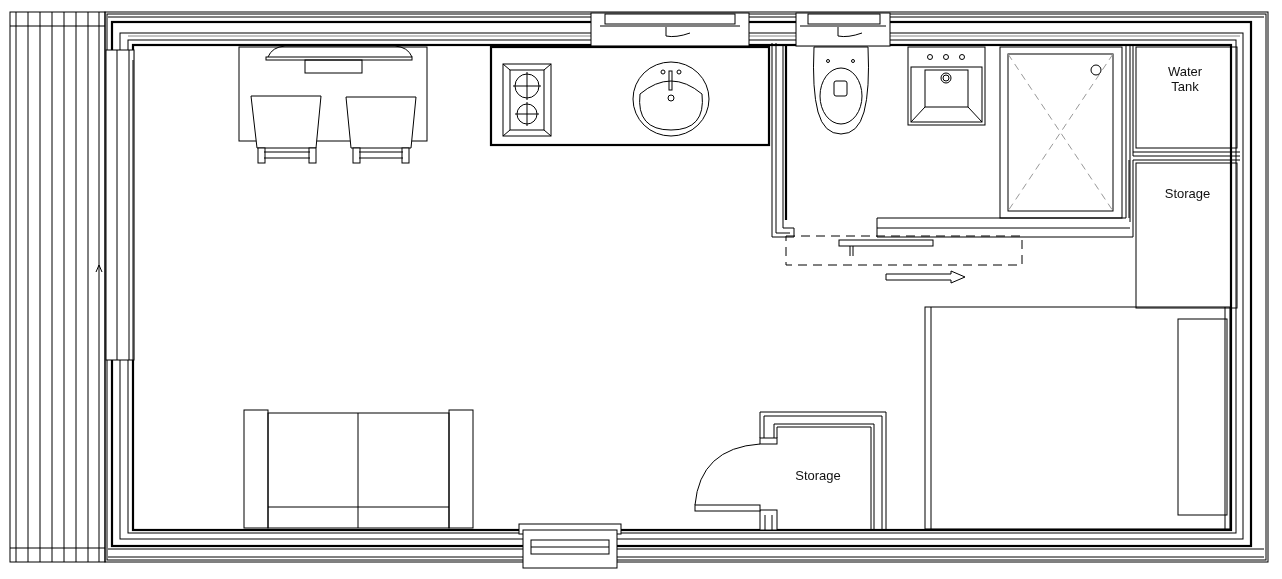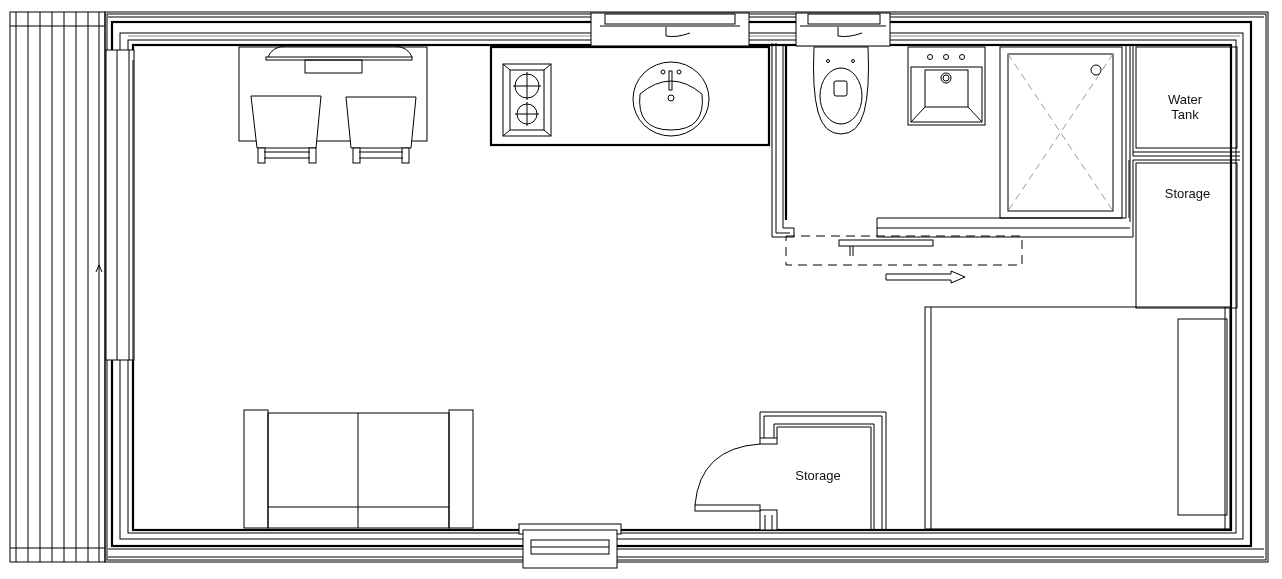--- a/index.html
+++ b/index.html
@@ -201,16 +201,16 @@
   </g>
 
   <g>
     <rect class="s" x="1136" y="47" width="101" height="101"></rect>
   </g>
   <g>
     <rect class="s" x="1136" y="163" width="101" height="145"></rect>
   </g>
 </svg>
 
-<div class="room-label" style="left:1150px;top:92px;width:70px;">Water
+<div class="room-label" style="left:1150px;top:64px;width:70px;">Water
 Tank</div>
 <div class="room-label" style="left:1150px;top:186px;width:75px;">Storage</div>
 <div class="room-label" style="left:780px;top:468px;width:76px;">Storage</div>
 
 </body></html>

